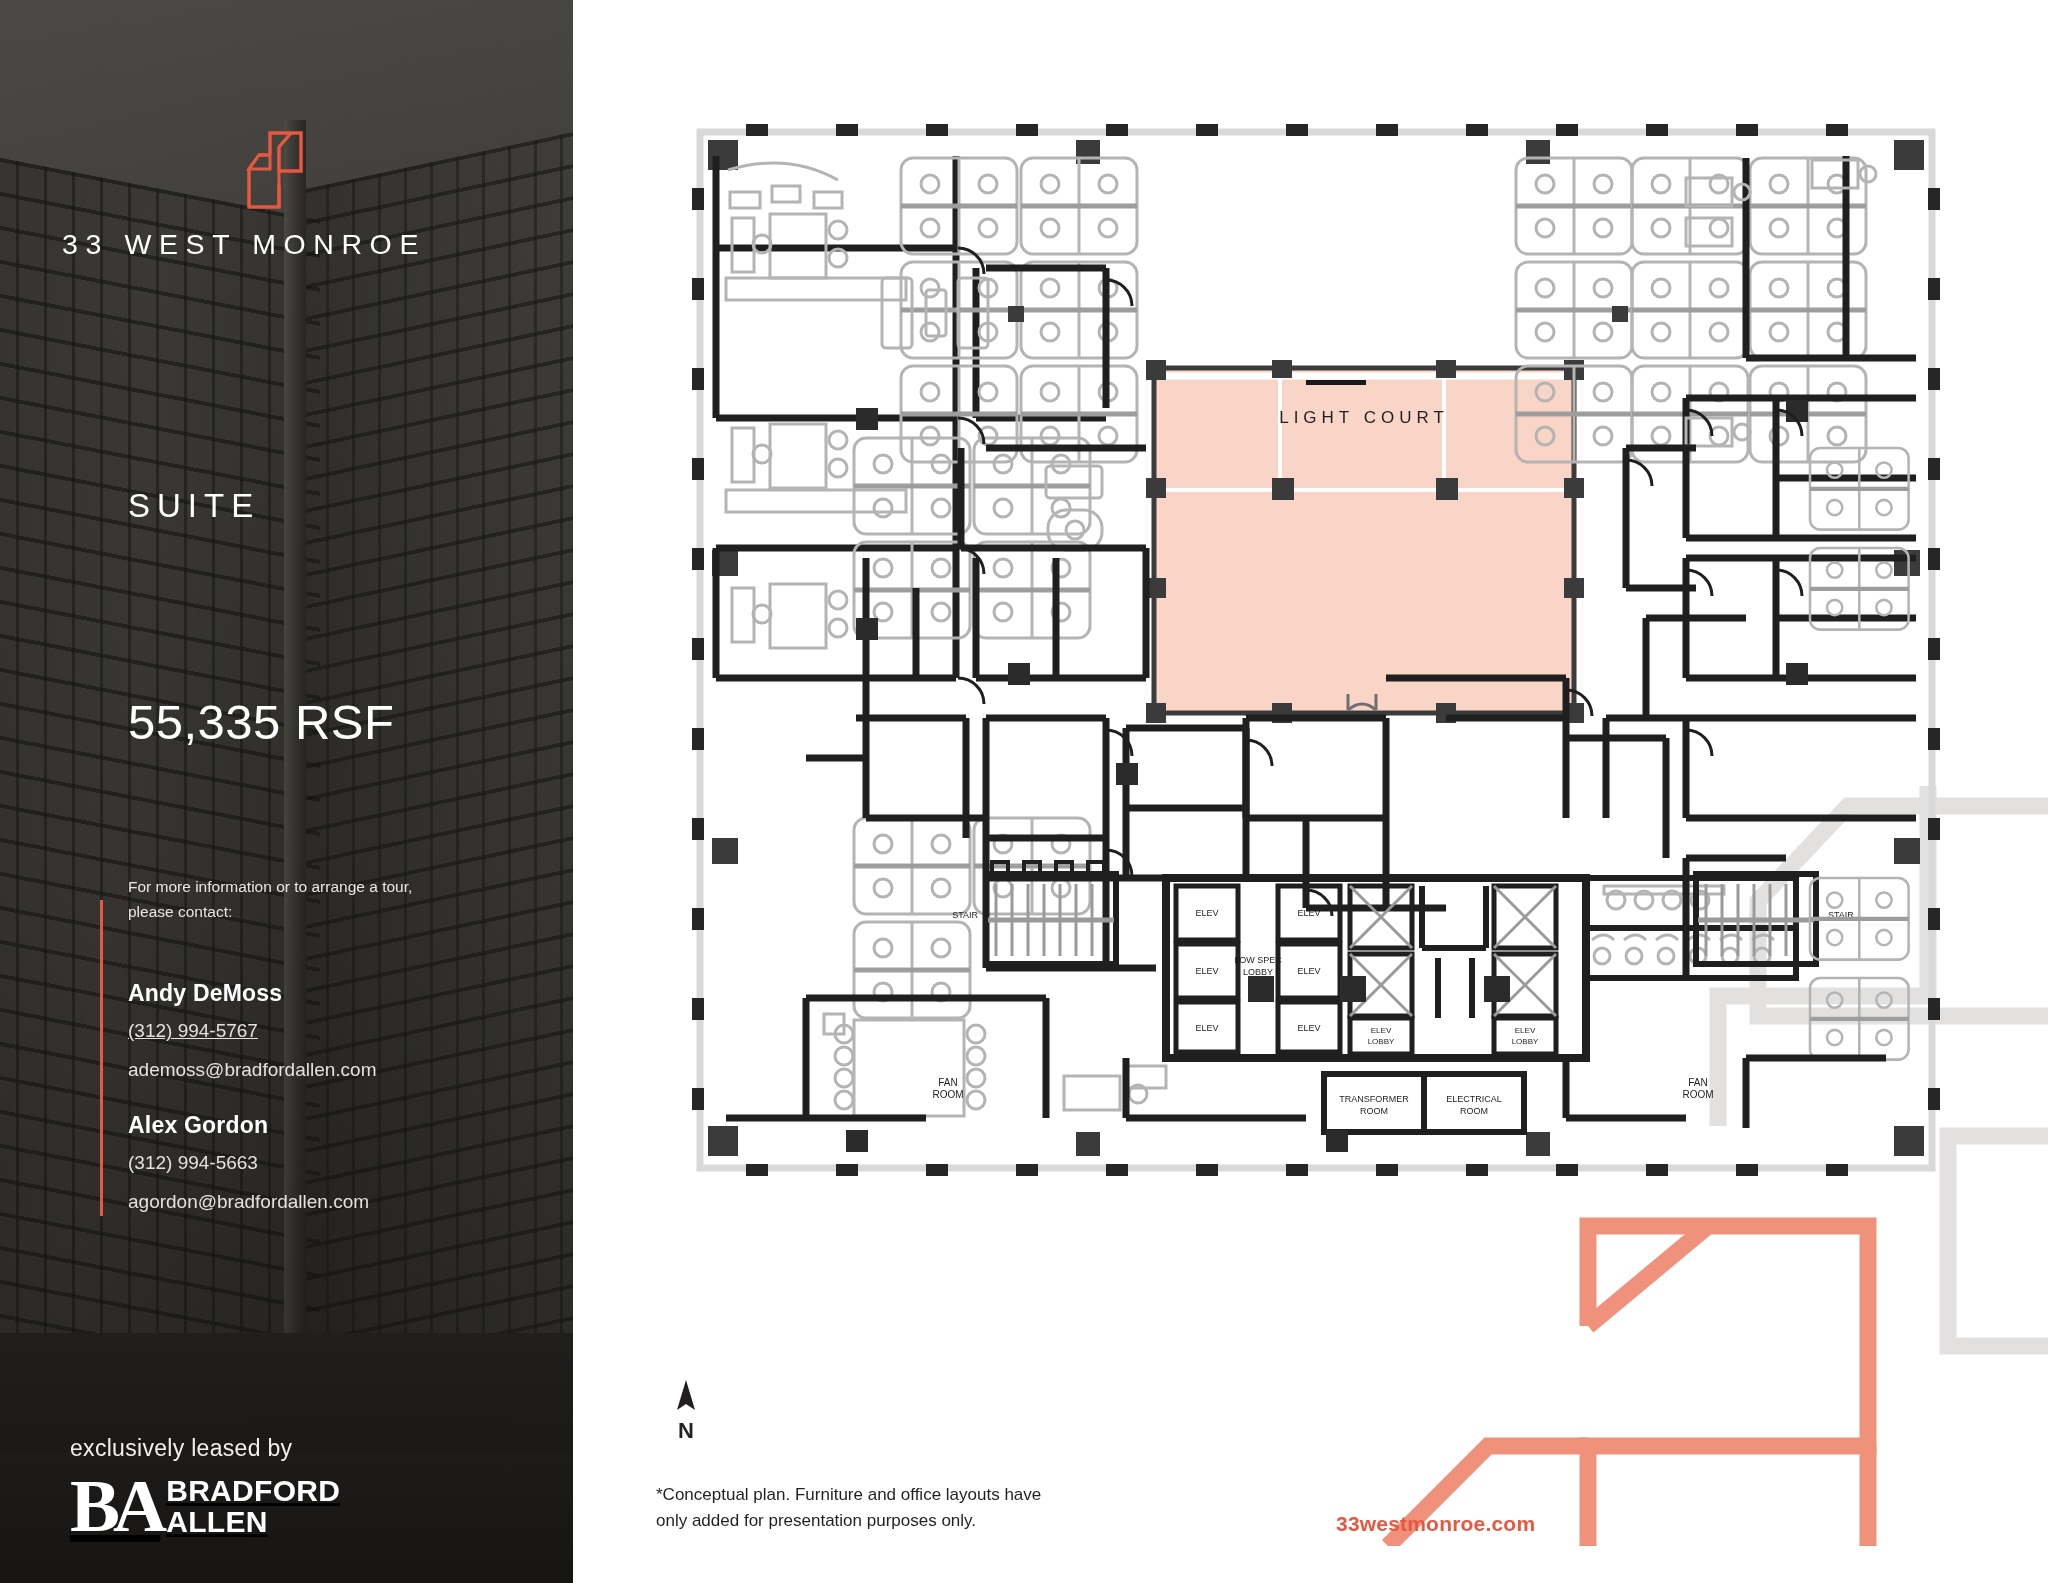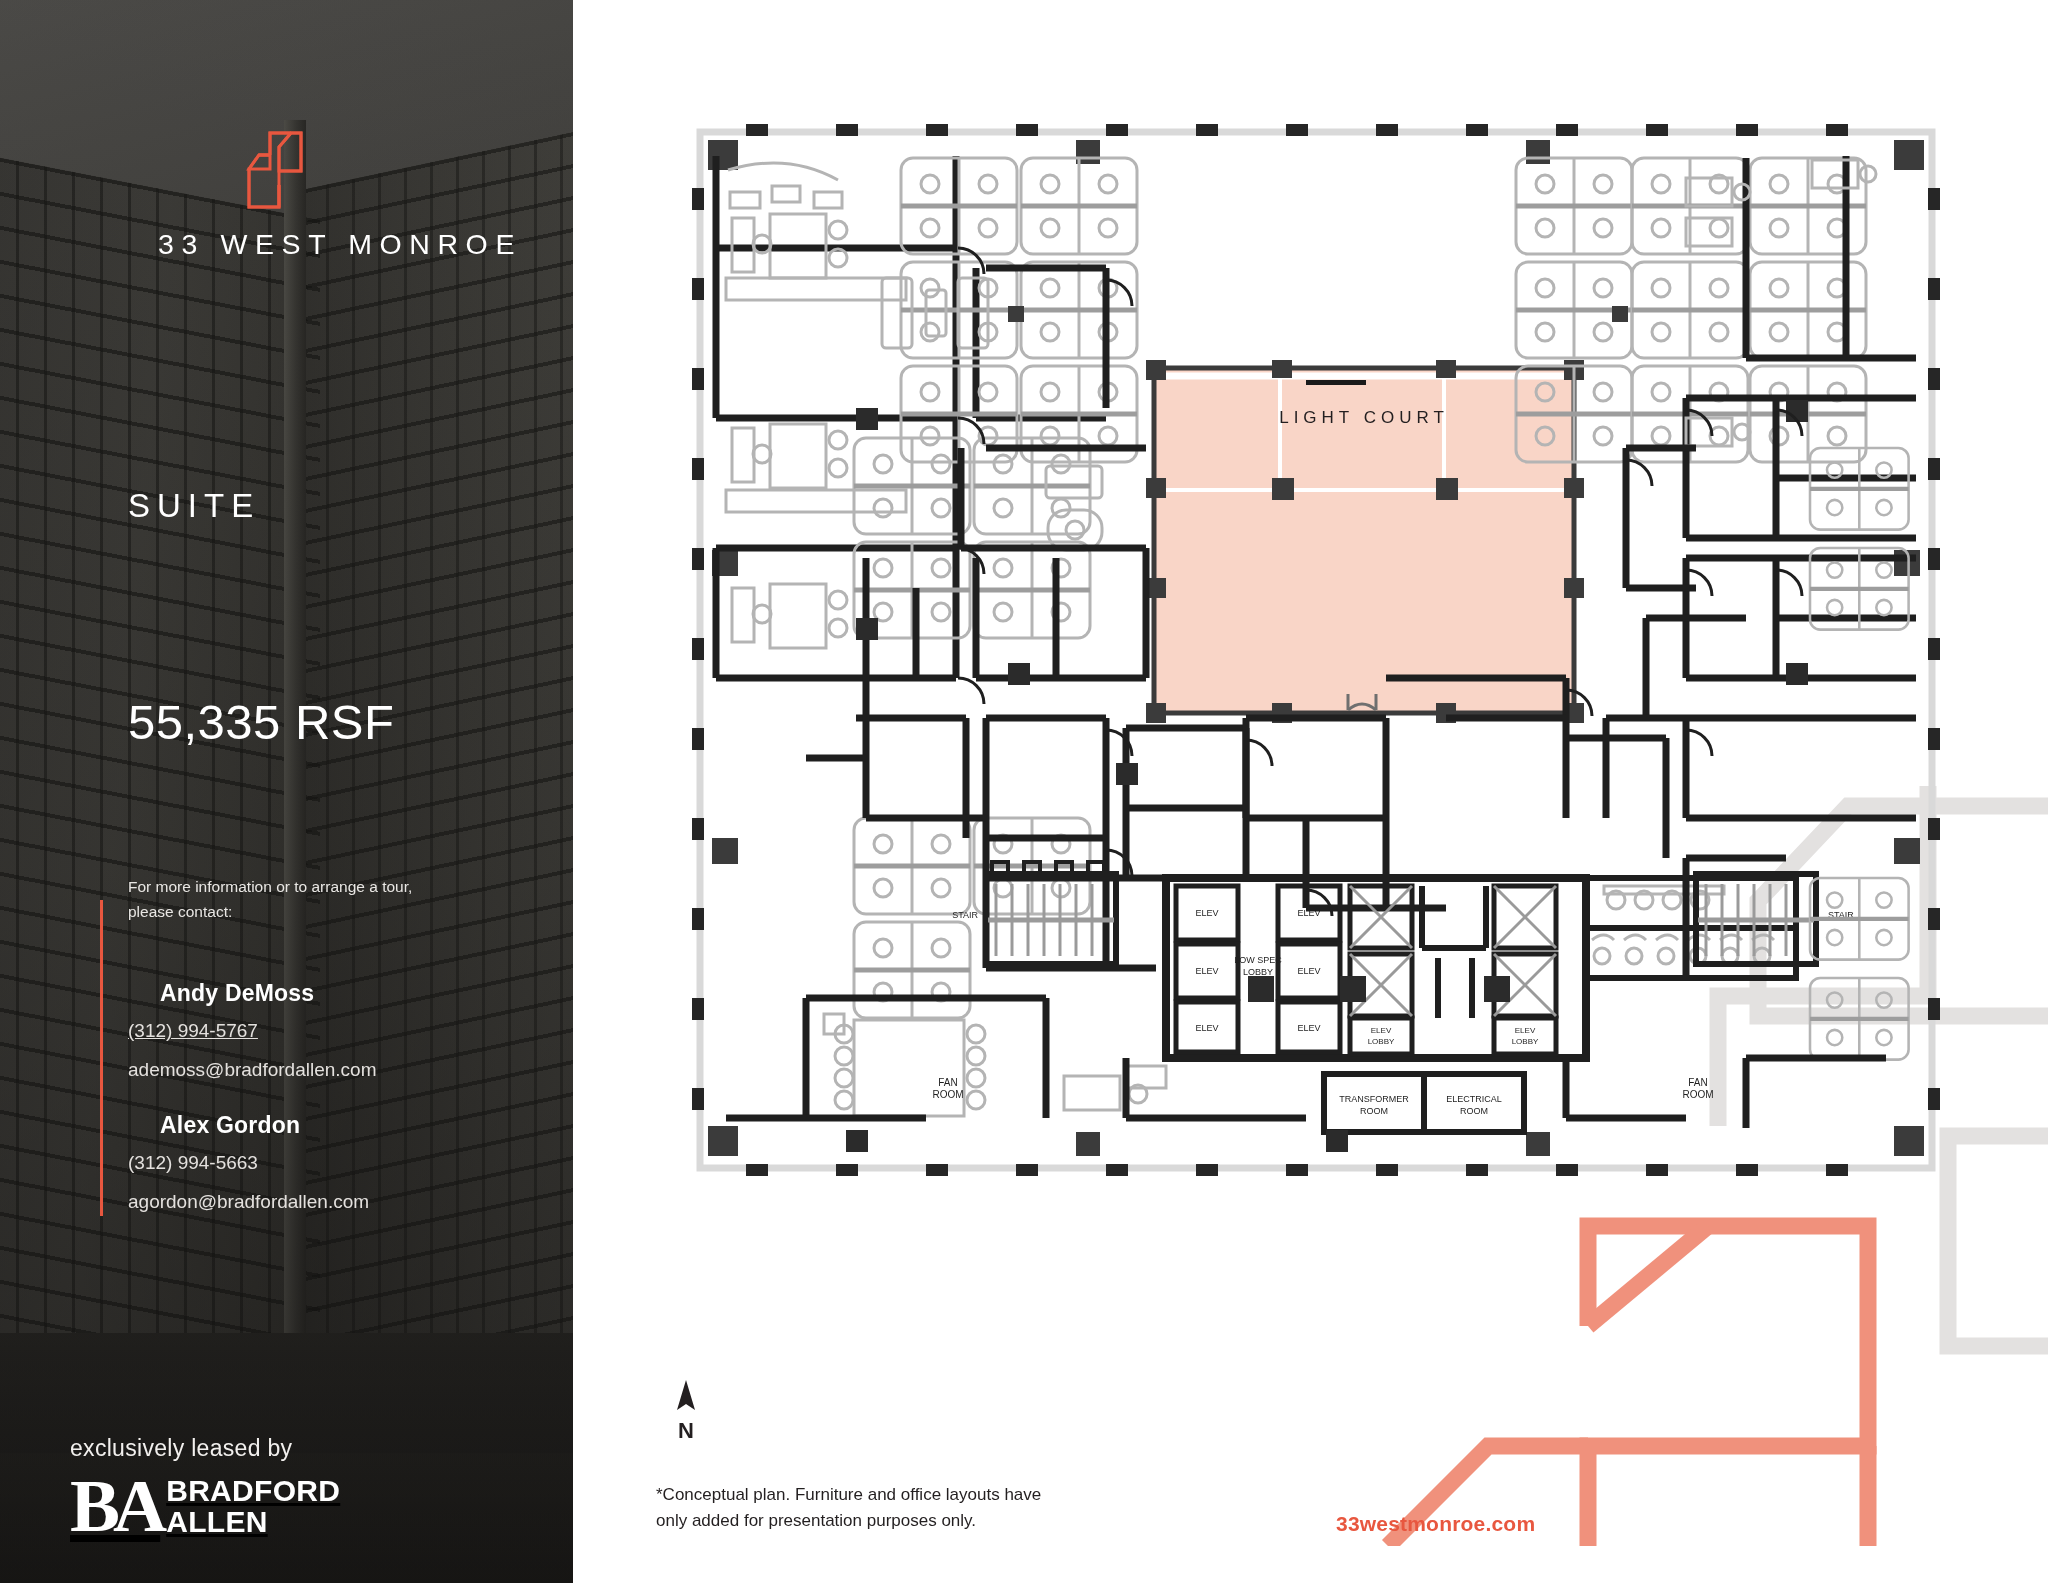--- a/index.html
+++ b/index.html
@@ -32,29 +32,29 @@
   .street{position:absolute;left:0;bottom:0;width:573px;height:250px;
       background:linear-gradient(180deg,#2a2926 0%,#232220 40%,#1d1c1a 100%);}
   .street:before{content:"";position:absolute;left:0;top:120px;width:573px;height:130px;
       background:linear-gradient(180deg,#262522,#1b1a18);}
   .photo-tint{position:absolute;inset:0;background:linear-gradient(180deg,rgba(30,29,27,.18) 0%,rgba(25,24,22,.30) 55%,rgba(18,17,16,.55) 100%);}
 
   .left-content{position:absolute;inset:0;}
 
   .logo-mark{position:absolute;left:245px;top:125px;width:60px;height:90px;}
   .addr{position:absolute;left:62px;top:228px;width:460px;color:#ffffff;
-      font-size:28.5px;letter-spacing:7.6px;font-weight:300;white-space:nowrap;text-align:right;}
+      font-size:28.5px;letter-spacing:7.6px;font-weight:300;white-space:nowrap;}
 
   .suite-word{position:absolute;left:128px;top:487px;color:#ffffff;font-size:33px;letter-spacing:7px;font-weight:300;}
   .suite-num{position:absolute;left:124px;top:534px;color:#E8573F;font-size:118px;line-height:1;letter-spacing:2px;font-weight:300;}
   .rsf{position:absolute;left:128px;top:694px;color:#ffffff;font-size:49px;font-weight:300;letter-spacing:.5px;}
 
   .rule{position:absolute;left:100px;top:900px;width:2.5px;height:316px;background:#E8573F;}
   .contact-intro{position:absolute;left:128px;top:874px;width:330px;color:#e9e7e4;font-size:15.5px;line-height:1.62;font-weight:300;}
-  .c-name{position:absolute;left:128px;color:#ffffff;font-size:23px;font-weight:700;letter-spacing:.2px;padding-left:32px;}
+  .c-name{position:absolute;left:128px;color:#ffffff;font-size:23px;font-weight:700;letter-spacing:.2px;}
   .c-line{position:absolute;left:128px;color:#e4e1de;font-size:19px;font-weight:300;}
   .n1{top:980px;} .p1{top:1020px;text-decoration:underline;} .e1{top:1059px;}
   .n2{top:1112px;} .p2{top:1152px;} .e2{top:1191px;}
 
   .excl{position:absolute;left:70px;top:1435px;color:#f2f0ee;font-size:23px;font-weight:300;letter-spacing:.3px;}
   .ba-wrap{position:absolute;left:70px;top:1472px;display:flex;align-items:center;text-decoration:underline;}
   .ba-mono{color:#ffffff;font-family:"Liberation Serif",serif;font-size:75px;line-height:.9;font-weight:700;letter-spacing:-7px;}
   .ba-words{margin-left:6px;color:#ffffff;font-size:30px;font-weight:700;line-height:1.04;letter-spacing:.3px;}
 
   

